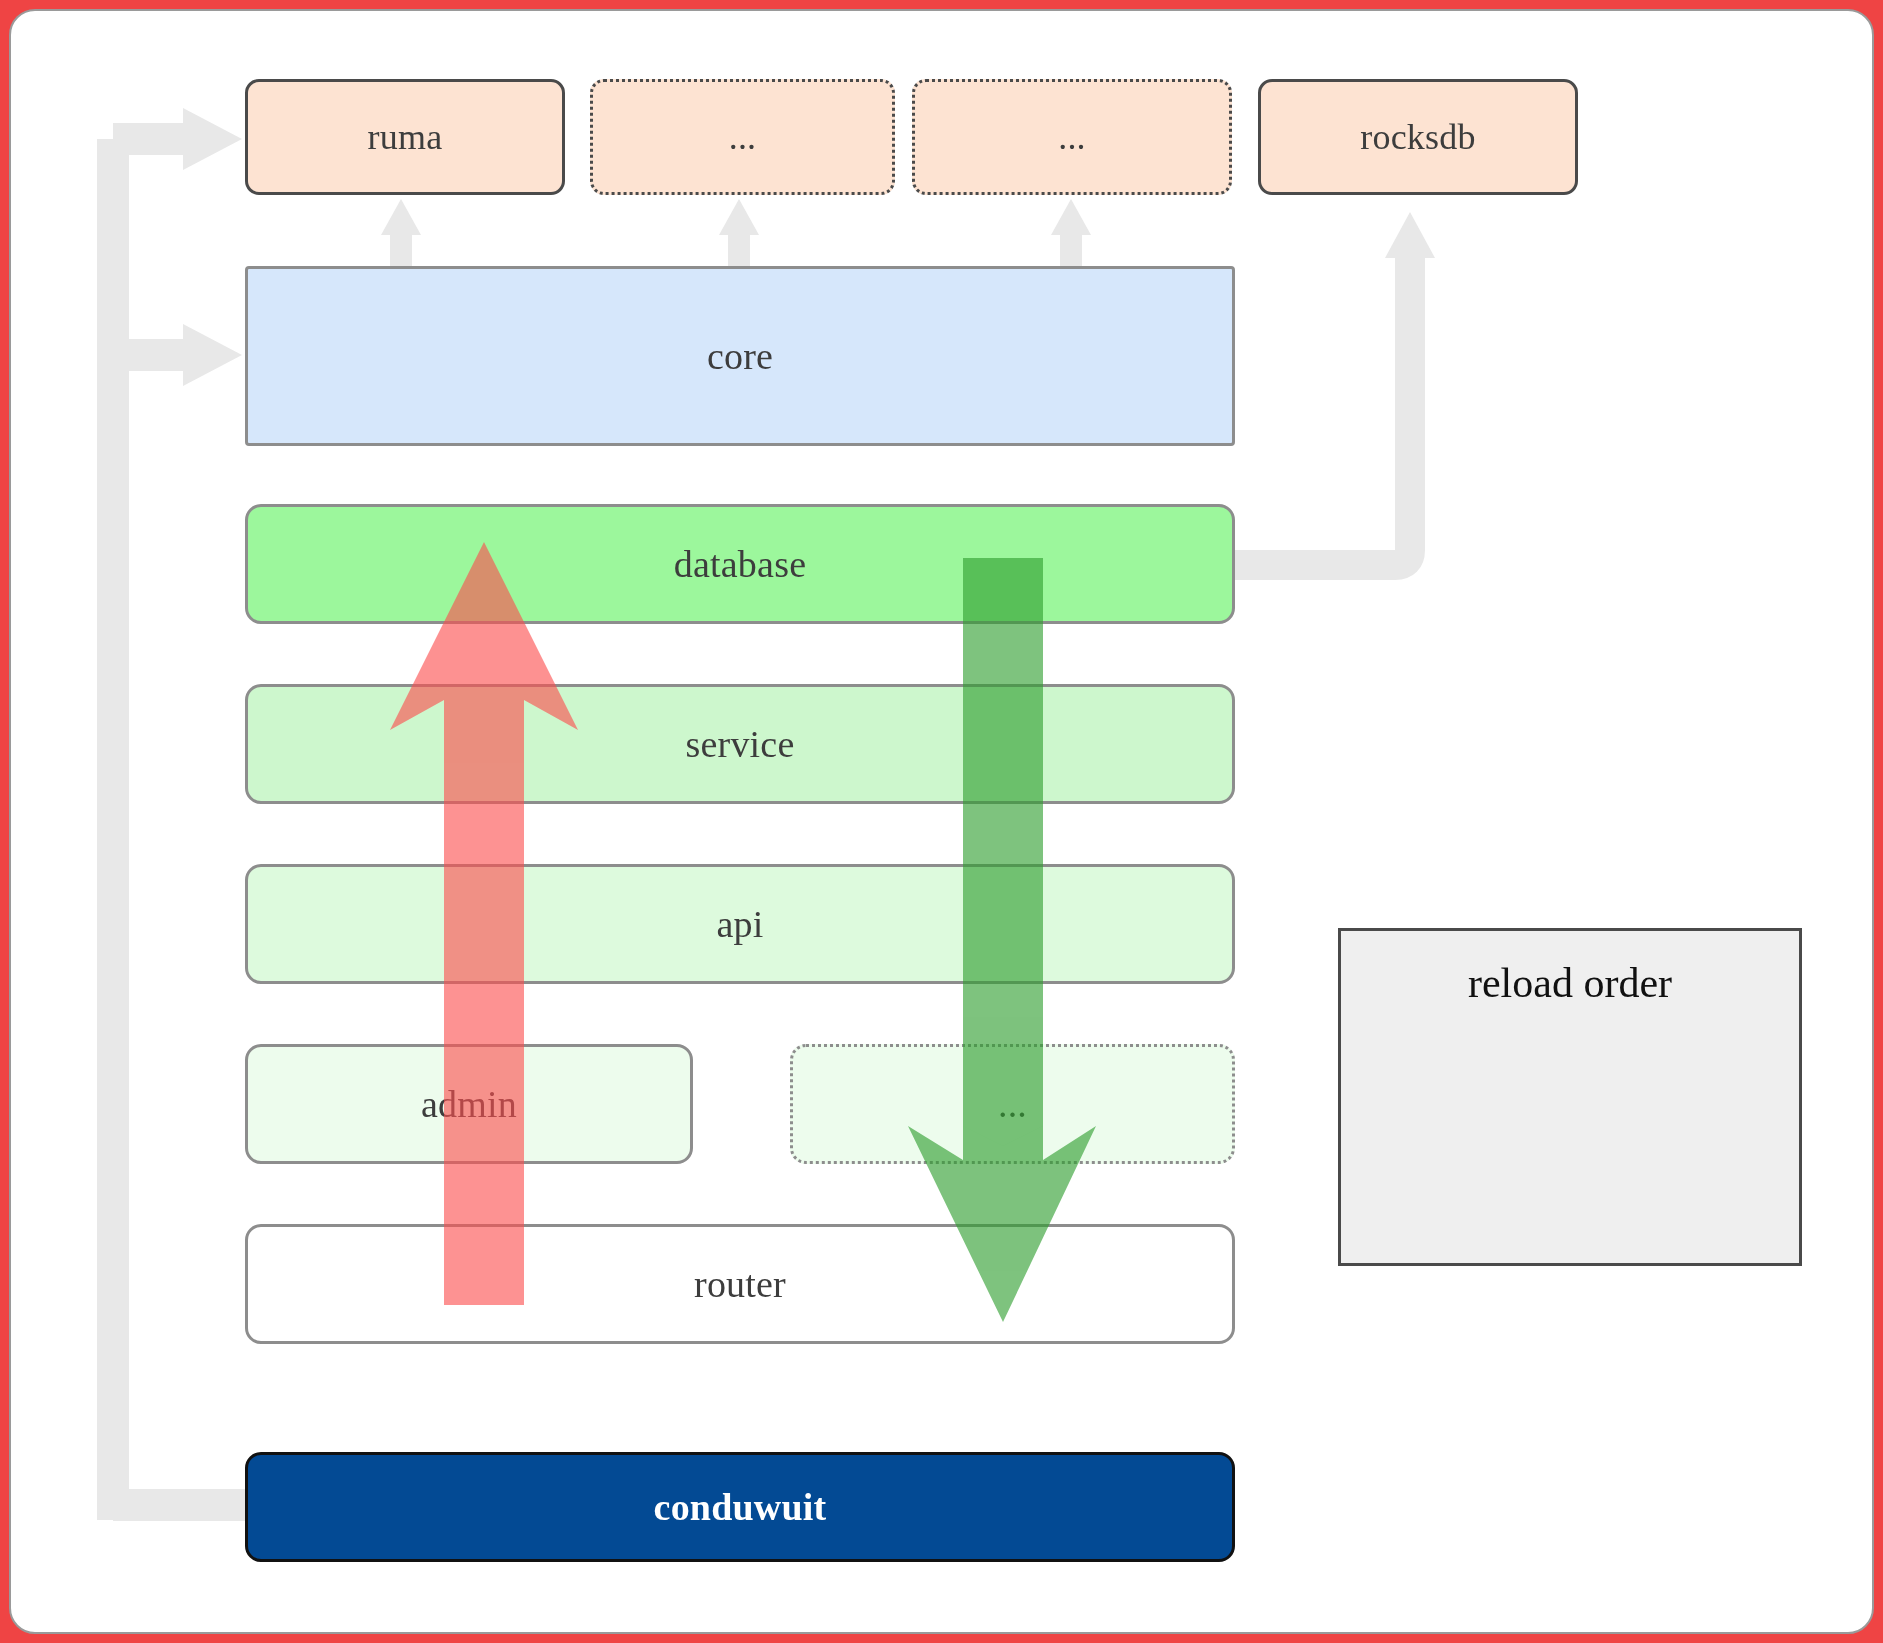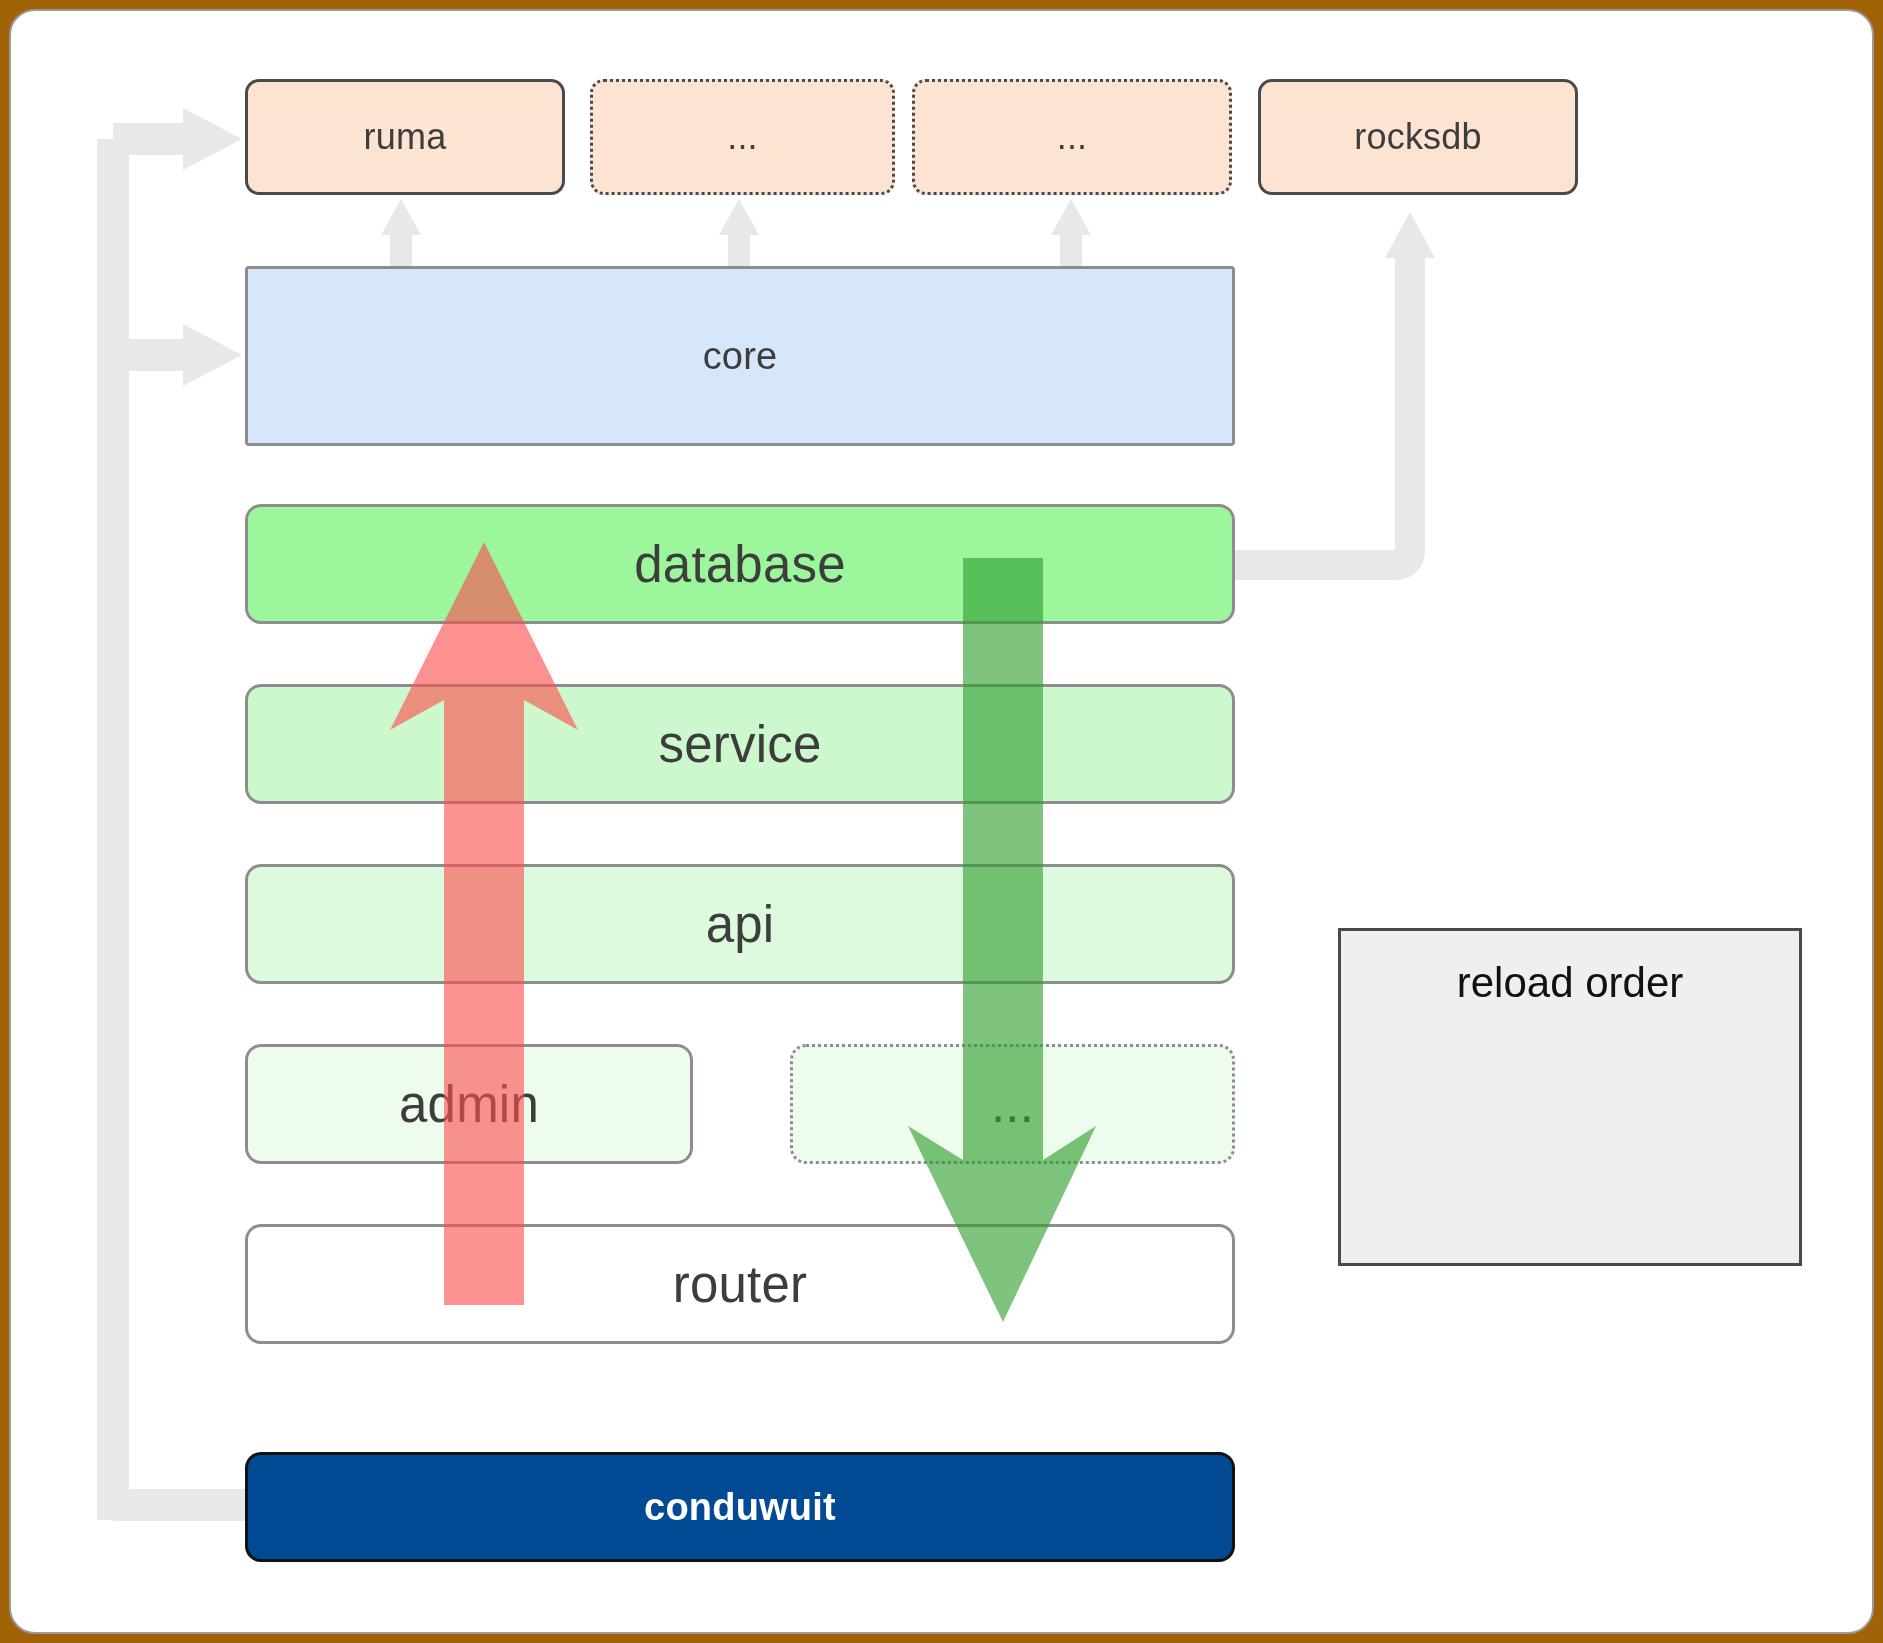--- a/index.html
+++ b/index.html
@@ -7,22 +7,23 @@
     padding: 0;
     background: #ffffff;
   }
   body {
     font-family: "Liberation Sans", sans-serif;
   }
   #canvas {
     position: relative;
     width: 1883px;
     height: 1643px;
-    background: #a16207;
+    background: #ef4444;
     overflow: hidden;
+    font-family: Liberation Serif, serif;
   }
   
   .outer-frame {
     position: absolute;
     left: 9px;
     top: 9px;
     width: 1865px;
     height: 1625px;
     border: 2px solid #9a9a9a;
     border-radius: 26px;
@@ -69,21 +70,21 @@
   }
   .core-box .node-label { font-size: 38px; }
 
   
   .layer {
     border: 3px solid #8d8d8d;
     border-radius: 16px;
     left: 245px;
     width: 990px;
   }
-  .layer .node-label { font-size: 51px; }
+  .layer .node-label { font-size: 38px; }
 
   .layer-database { background: #9cf79c; top: 504px; height: 120px; }
   .layer-service  { background: #cdf7cd; top: 684px; height: 120px; }
   .layer-api      { background: #ddfadd; top: 864px; height: 120px; }
   .layer-admin    { background: #edfced; top: 1044px; left: 245px; width: 448px; height: 120px; }
   .layer-dots     { background: #edfced; top: 1044px; left: 790px; width: 445px; height: 120px;
                     border: 3px dotted #8d8d8d; }
   .layer-router   { background: #ffffff; top: 1224px; height: 120px; }
 
   

